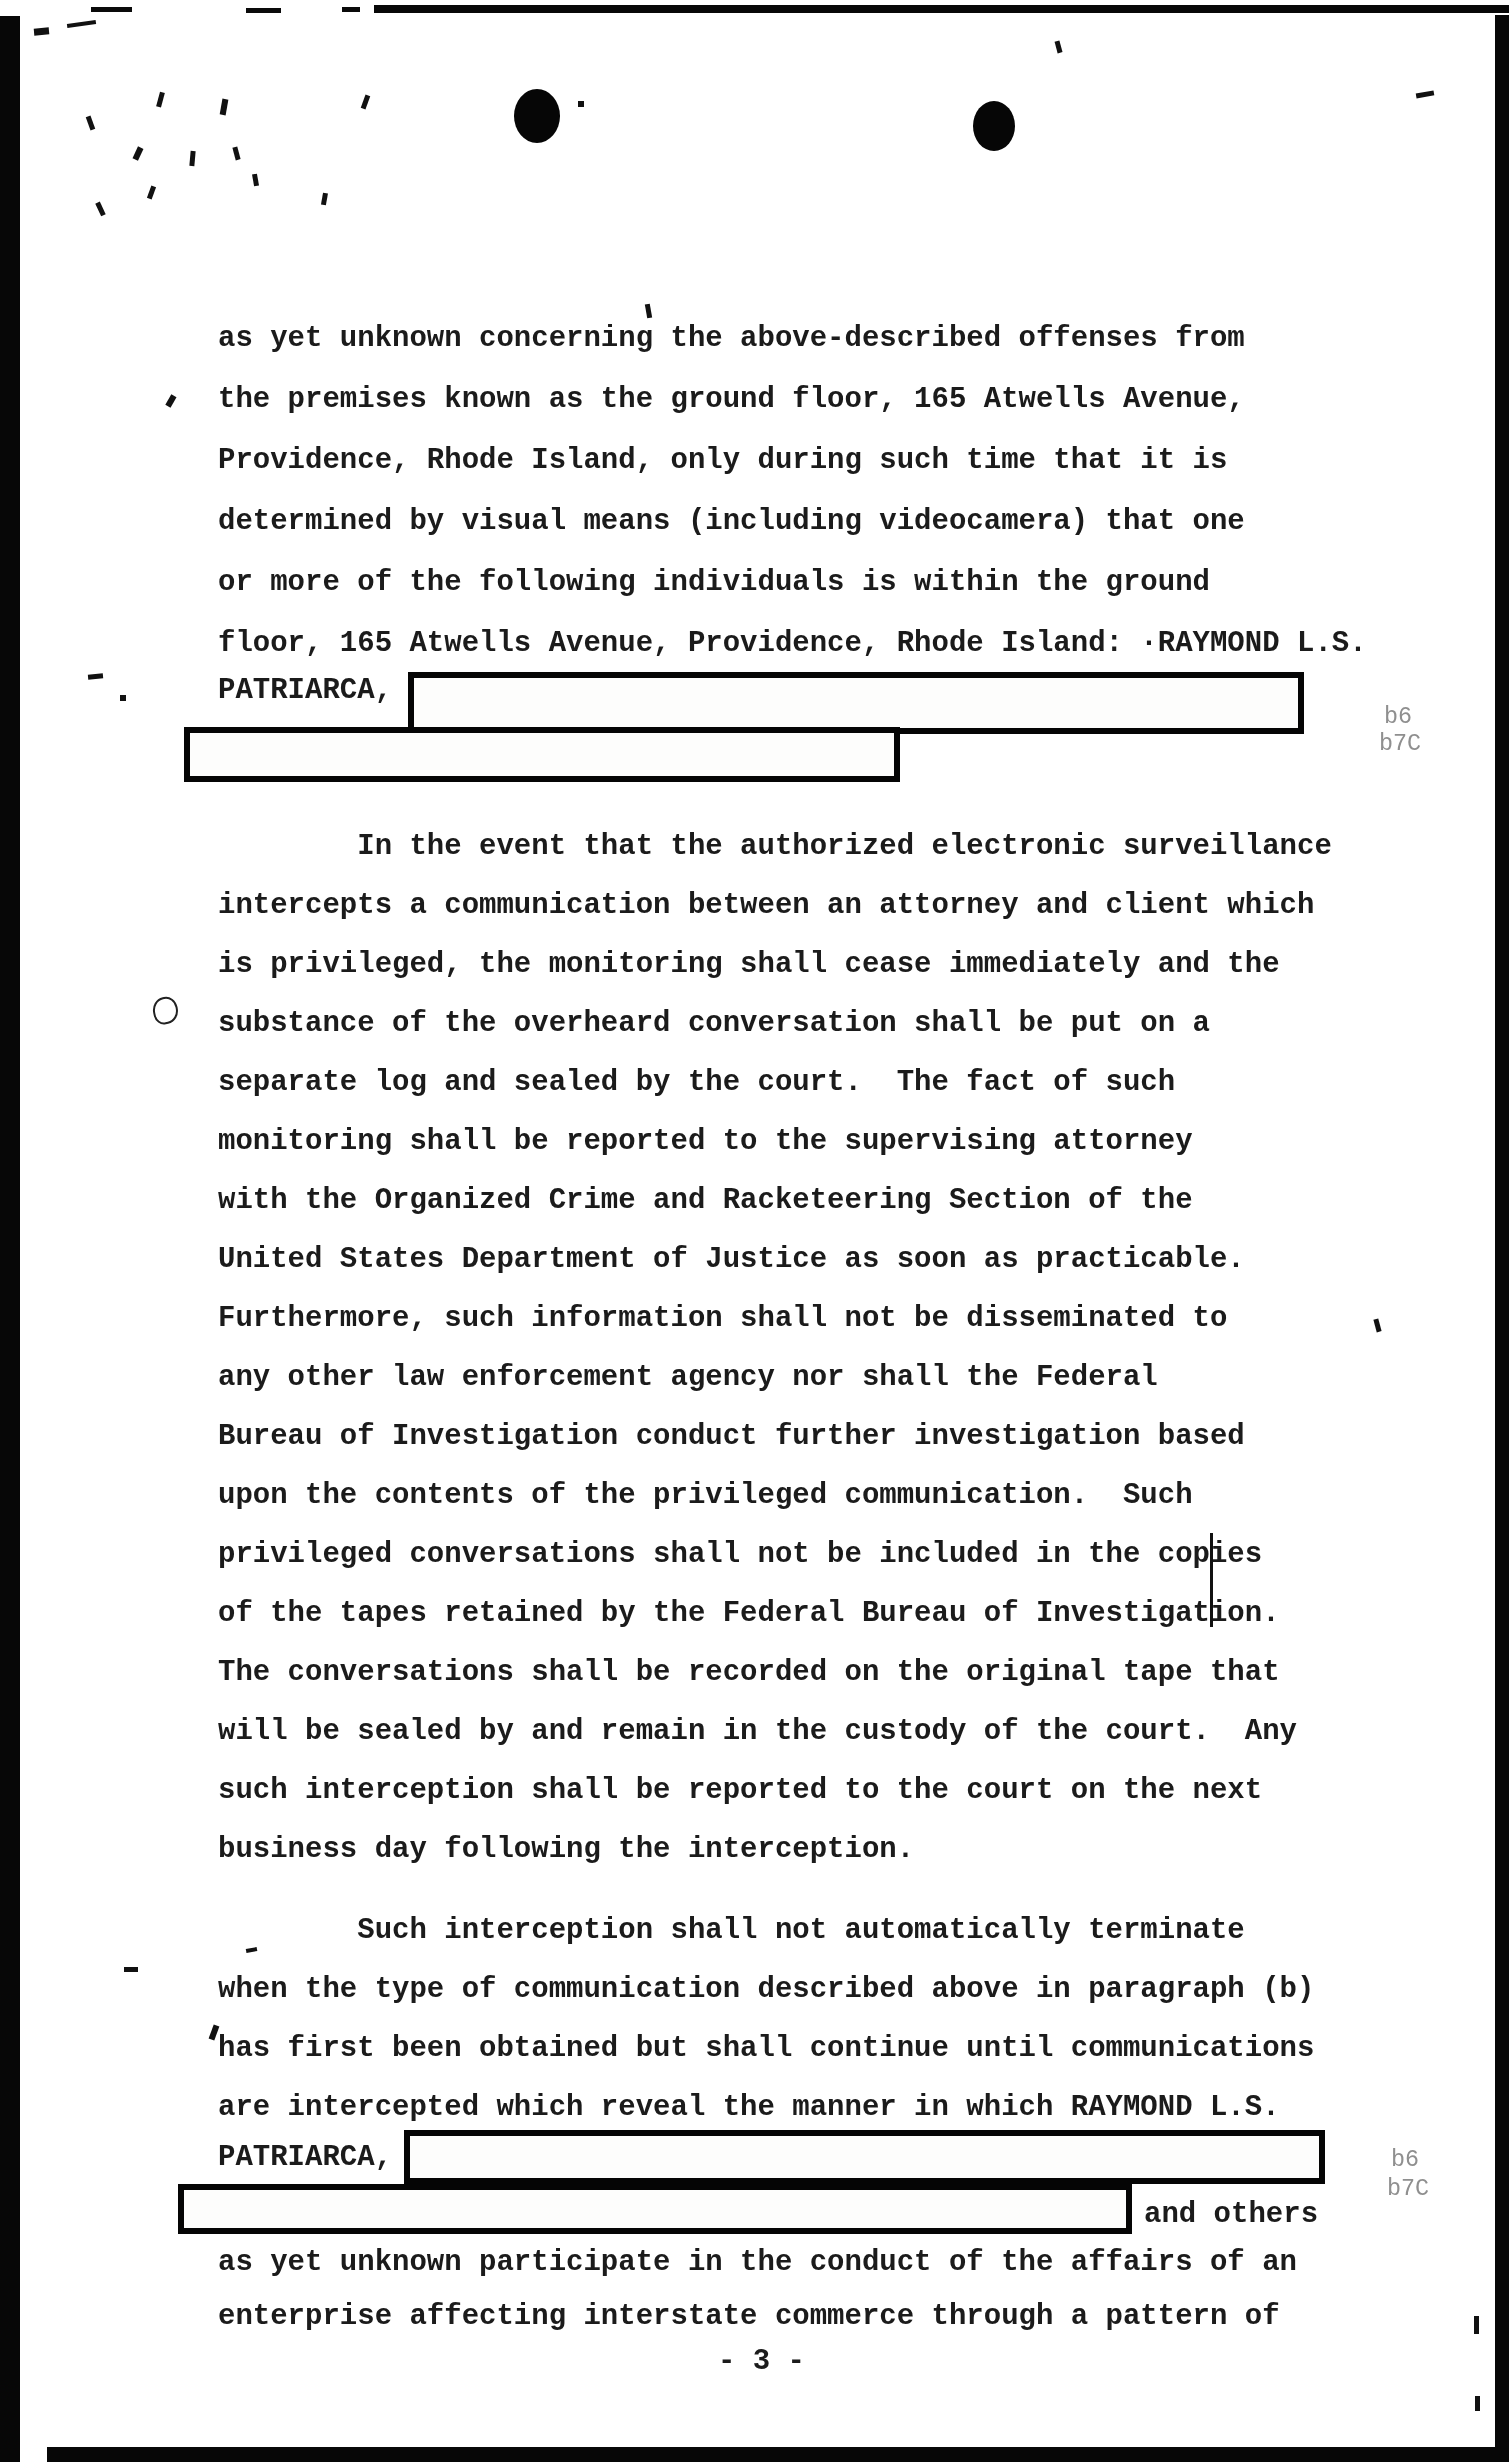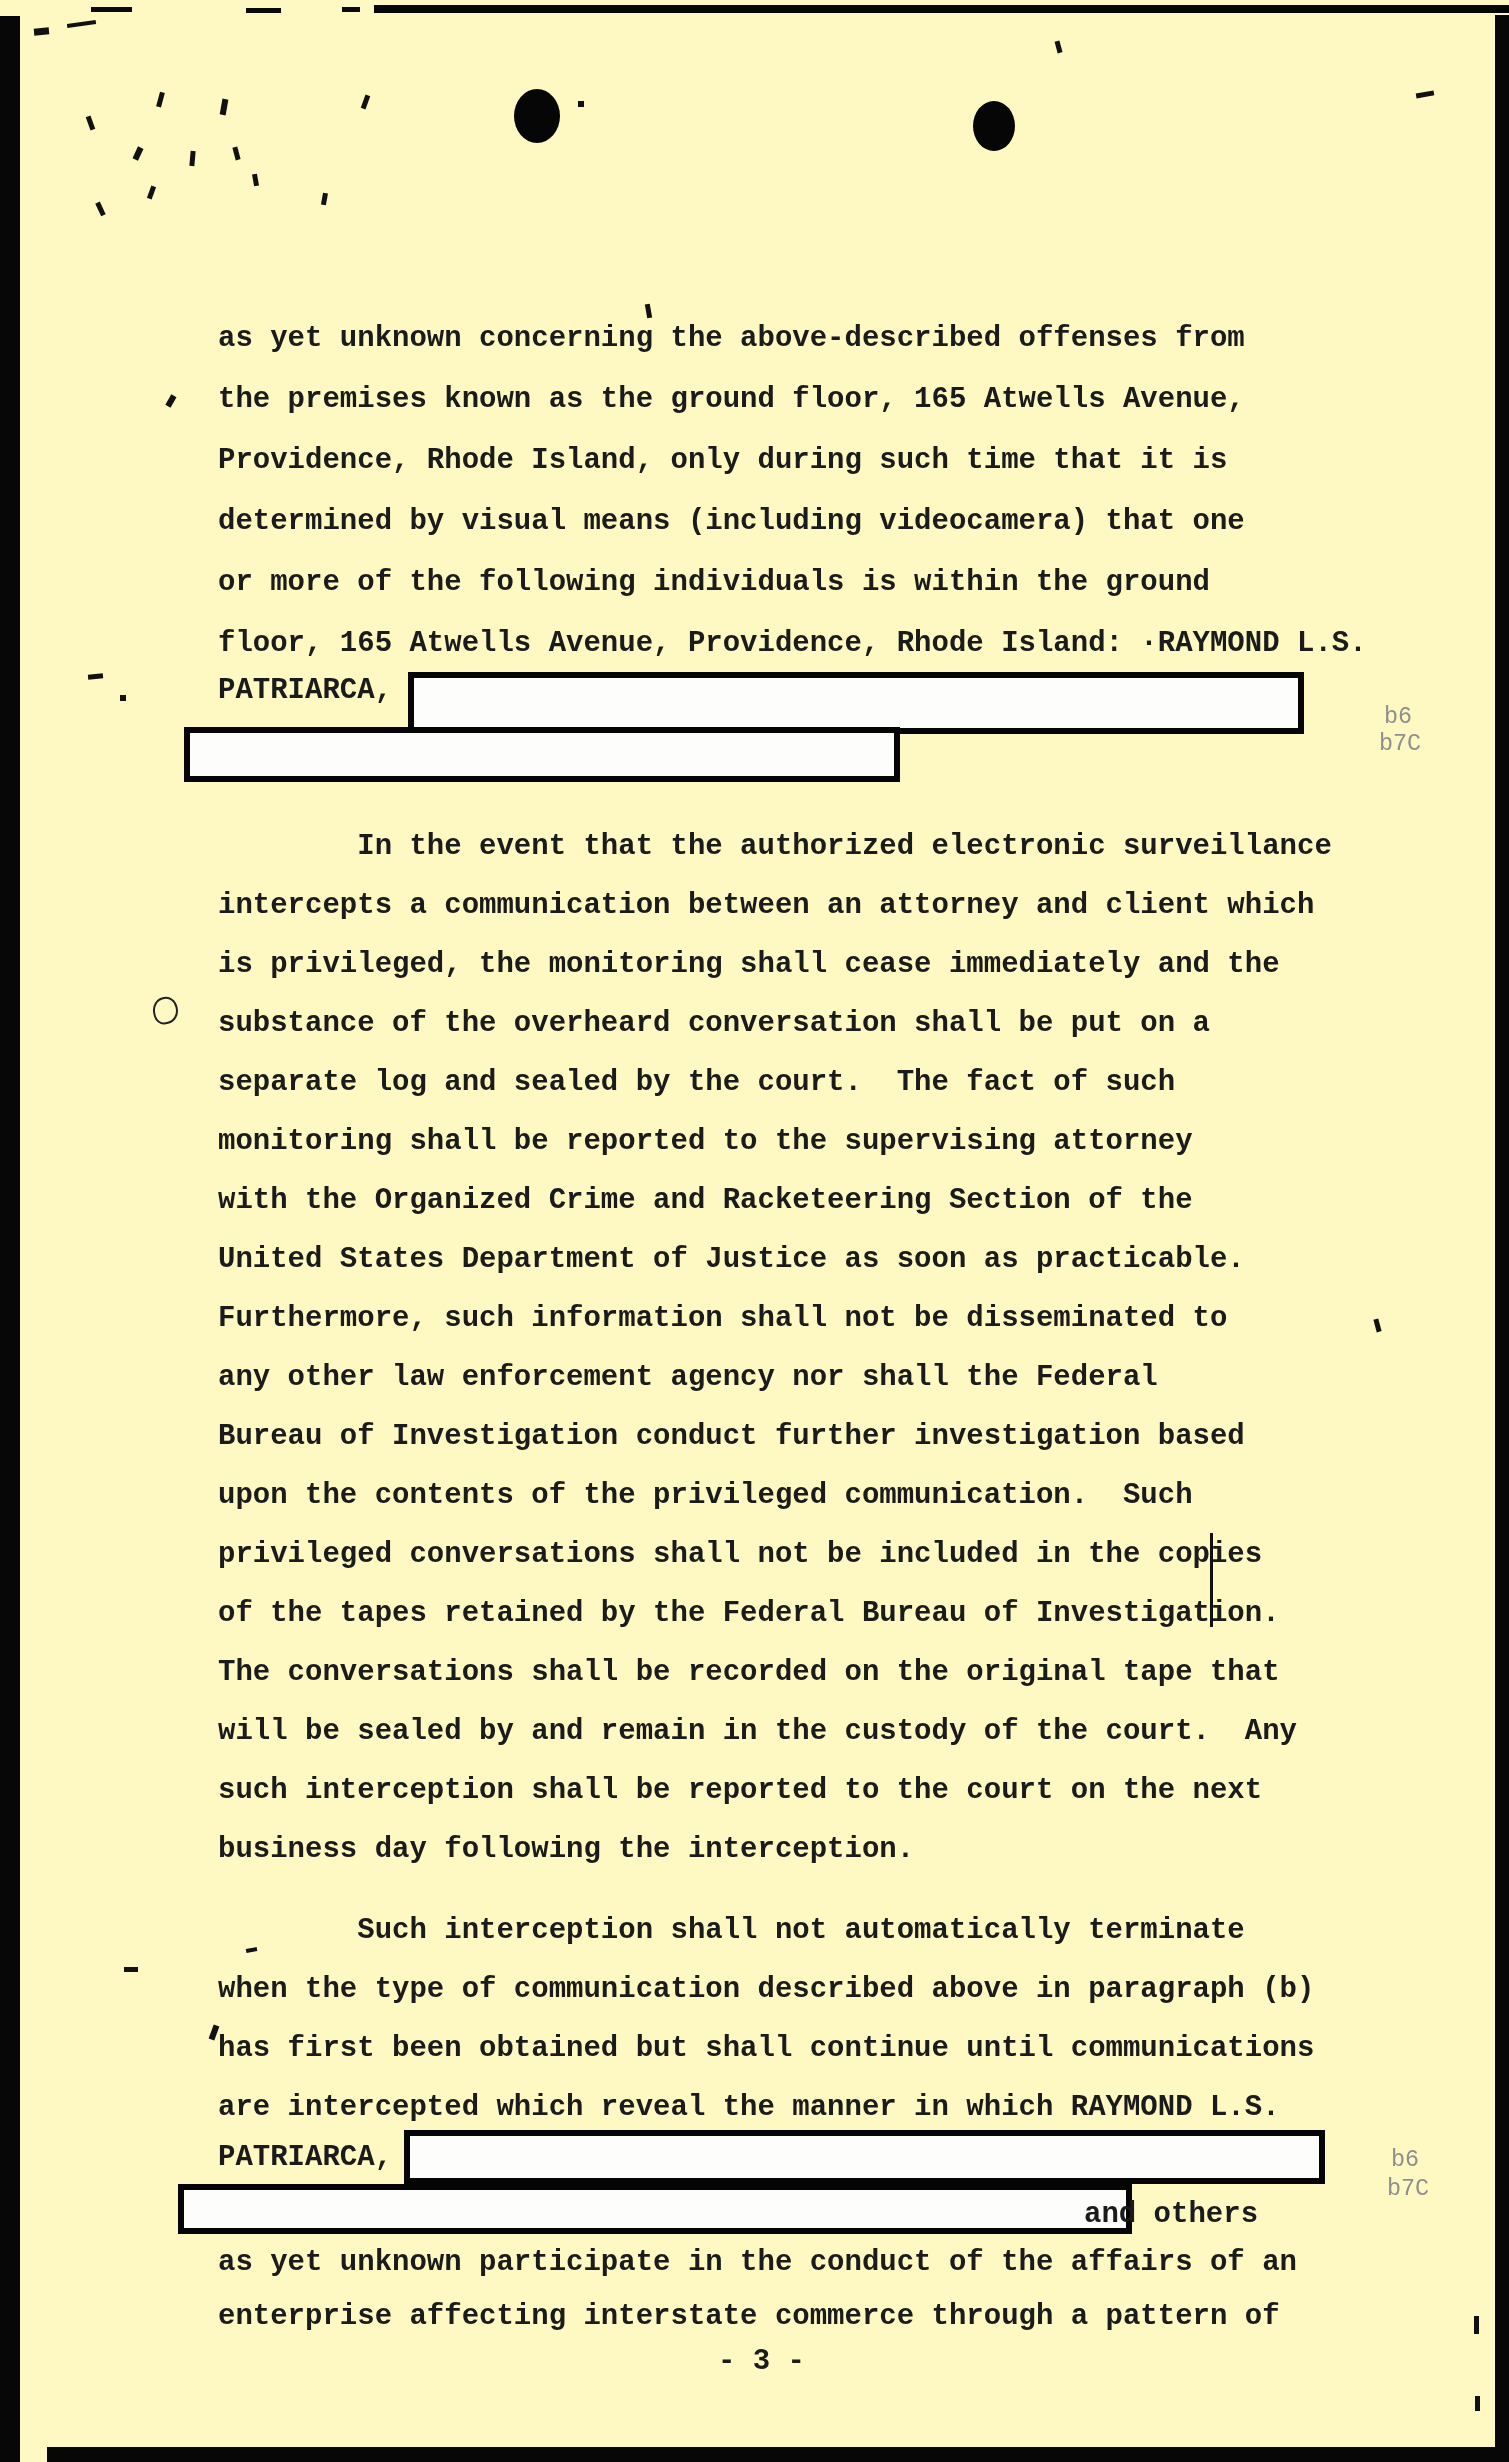--- a/index.html
+++ b/index.html
@@ -1,19 +1,19 @@
 <!DOCTYPE html>
 <html style="font-size:9.4px"><head>
 <meta charset="utf-8">
 <style>
   html,body{margin:0;padding:0;background:#777;}
   .page{
     position:relative;
     width:1509px;height:2462px;
-    background:#fef9c3;
+    background:#ffffff;
     overflow:hidden;
     font-family:"Liberation Mono","DejaVu Sans Mono",monospace;
     color:#1b1b1b;
   }
   .txt{
     position:absolute;
     font-size:29px;
     font-weight:700;
     letter-spacing:0px;
     white-space:pre;
@@ -114,21 +114,21 @@
 are intercepted which reveal the manner in which RAYMOND L.S.</div>
 
   <div class="txt lh50" style="left:218px;top:2143px;">PATRIARCA,</div>
 
   <div class="redact box3"></div>
   <div class="redact box4"></div>
 
   <span class="exemption" style="left:1391px;top:2147px;">b6</span>
   <span class="exemption" style="left:1387px;top:2176px;">b7C</span>
 
-  <div class="txt lh50" style="left:1084px;top:2200px;">and others</div>
+  <div class="txt lh50" style="left:1144px;top:2200px;">and others</div>
 
   <div class="txt lh50" style="left:218px;top:2248px;">as yet unknown participate in the conduct of the affairs of an</div>
 
   <div class="txt lh50" style="left:218px;top:2302px;text-align:right;">enterprise affecting interstate commerce through a pattern of</div>
 
   <div class="txt lh50" style="left:718px;top:2347px;">- 3 -</div>
 
   <div id="speck-layer">
       <div class="speck" style="left: 34px; top: 28px; width: 15px; height: 7px; transform: rotate(-5deg);"></div>
       <div class="speck" style="left: 67px; top: 22px; width: 29px; height: 4.1px; transform: rotate(-8deg);"></div>

